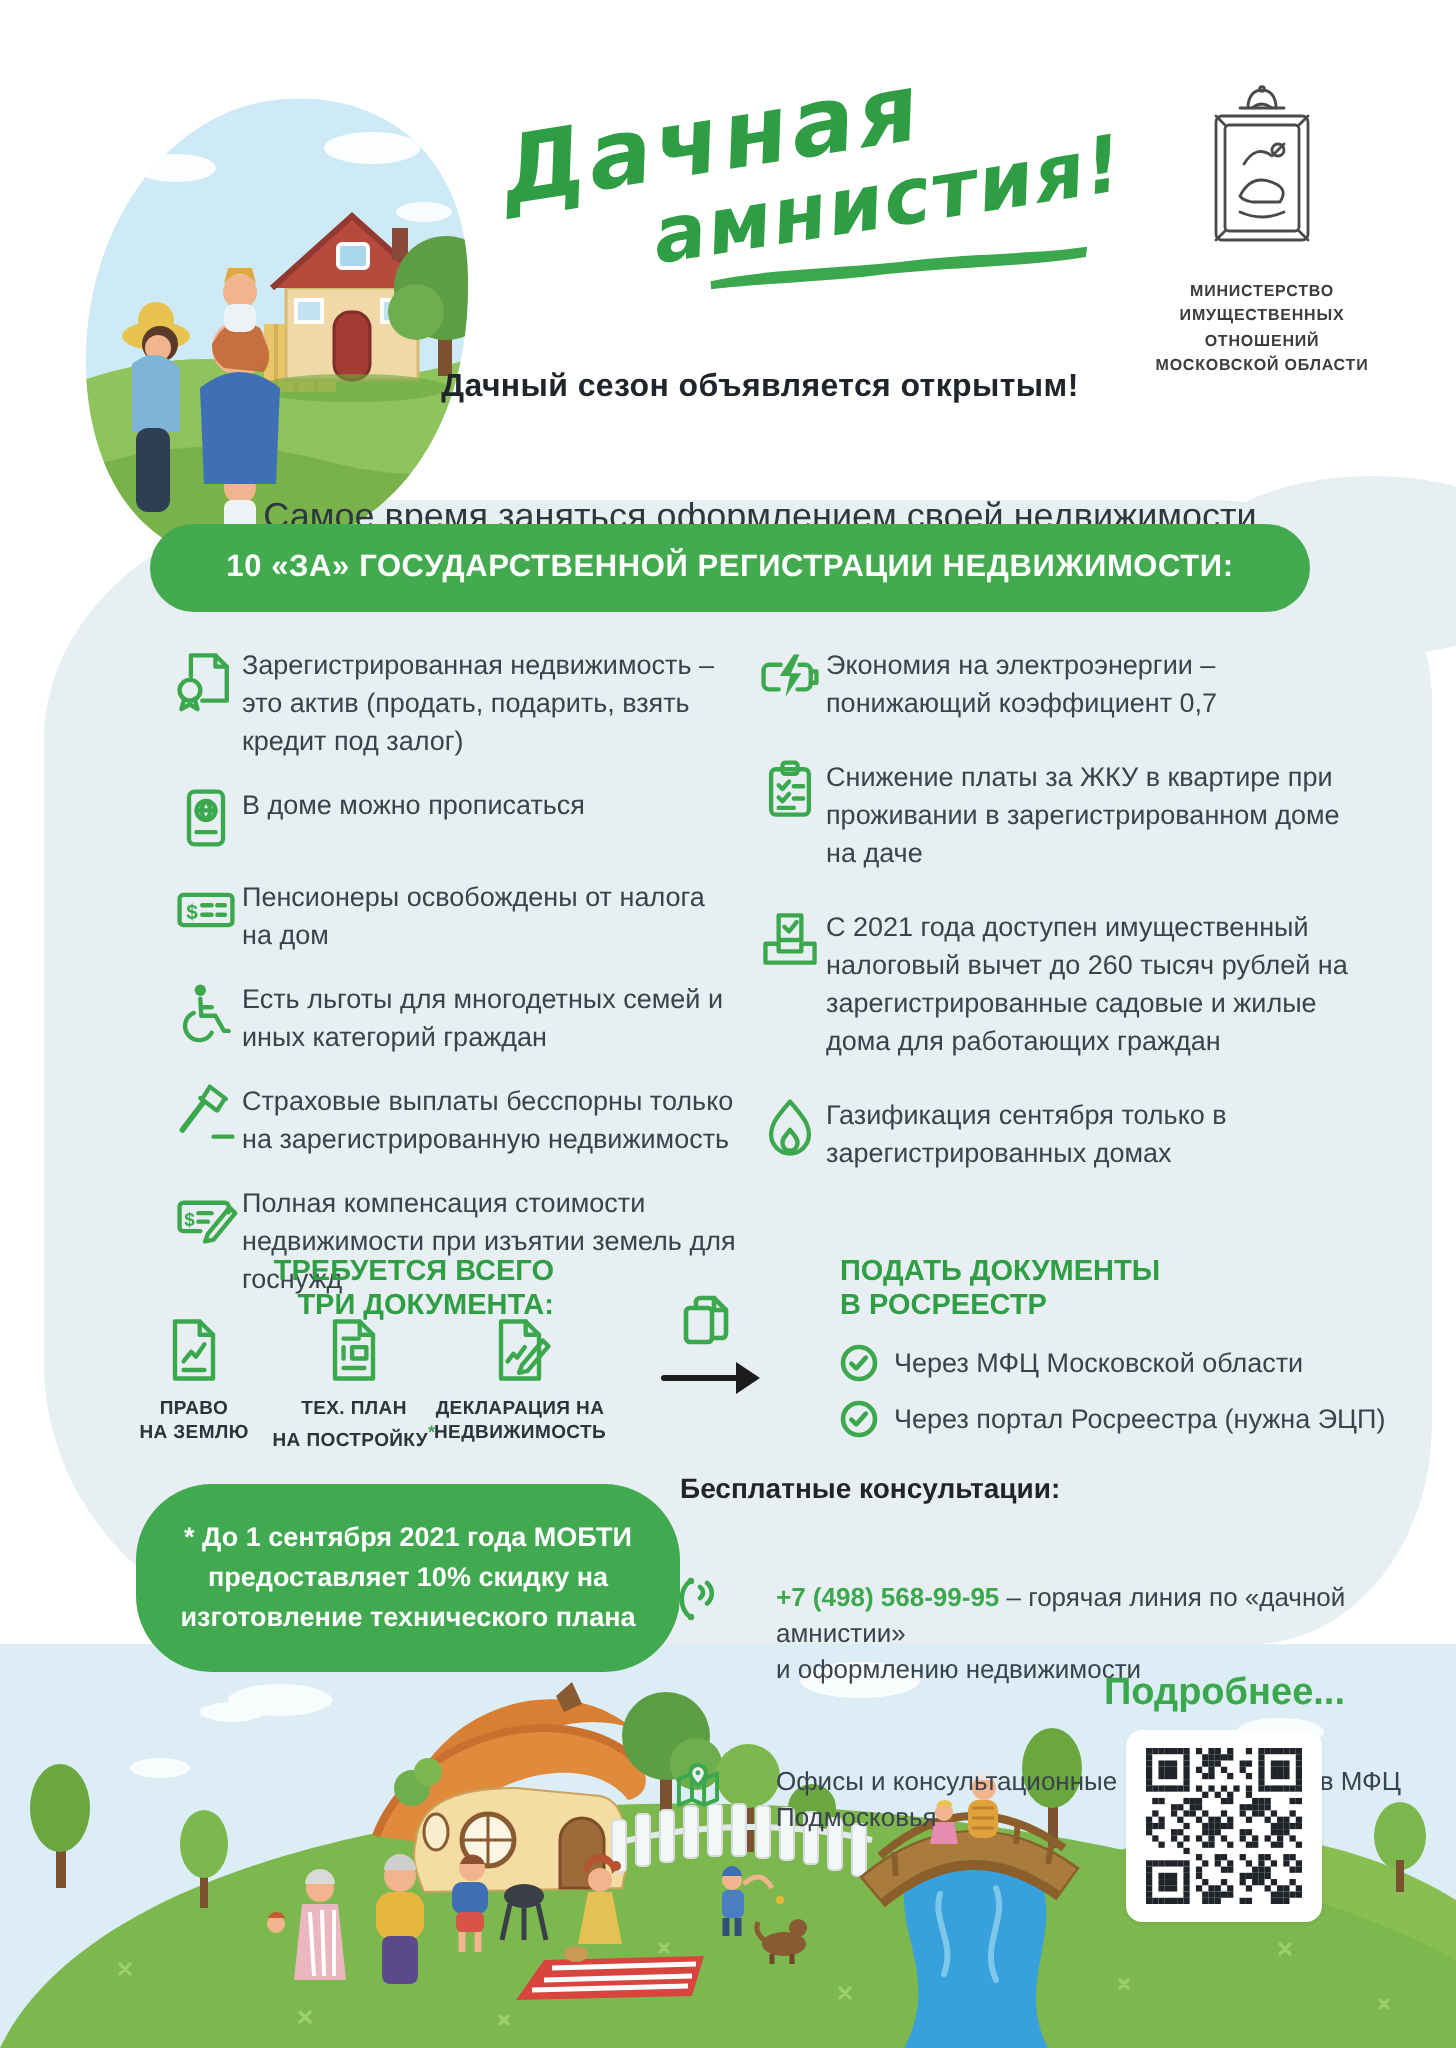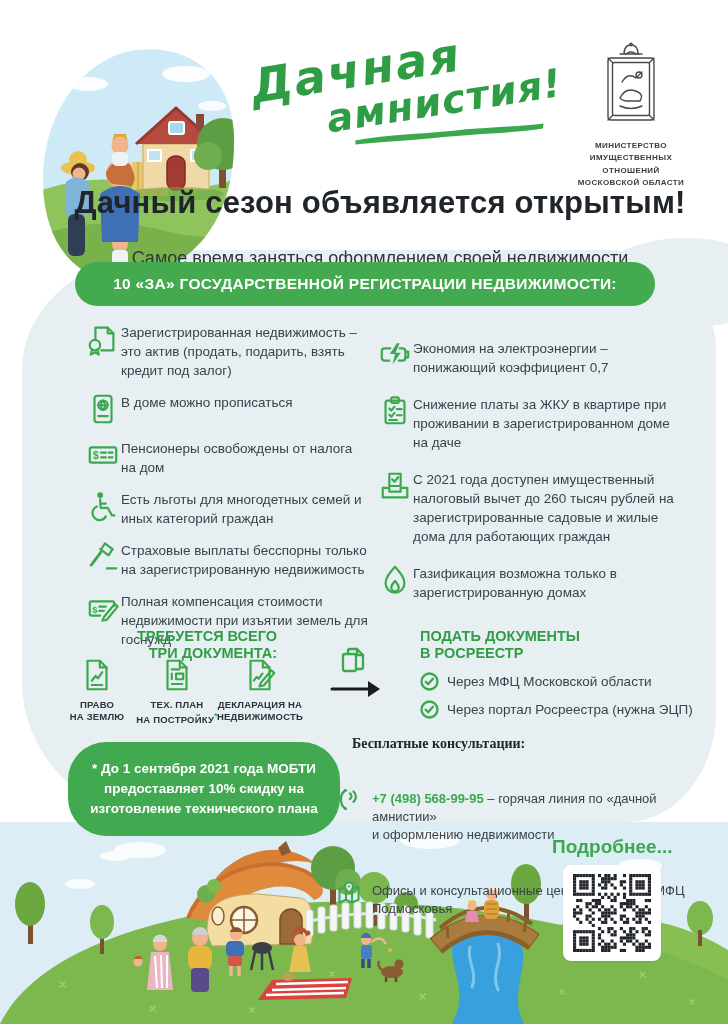--- a/index.html
+++ b/index.html
@@ -25,33 +25,33 @@
   .title-script .l2{ font-size:39px; margin-left:70px; margin-top:-6px; letter-spacing:1px; }
   .brush{ position:absolute; left:352px; top:126px; width:195px; height:14px; z-index:2; transform:rotate(-4deg); }
 
   
   .ministry{ position:absolute; left:566px; top:42px; width:130px; z-index:2; text-align:center; color:#3c3c3c; }
   .ministry .crest{ display:block; margin:0 auto 6px auto; }
   .ministry .mline{ font-size:8px; font-weight:bold; letter-spacing:.4px; line-height:1.55; color:#3c3c3c; }
 
   
   .headline{ position:absolute; left:70px; top:185px; width:620px; z-index:2; text-align:center;
-    font-size:31px; font-weight:bold; color:#20252b; letter-spacing:.2px; }
+    font-size:16px; font-weight:bold; color:#20252b; letter-spacing:.2px; }
   .subheadline{ position:absolute; left:40px; top:216px; width:680px; z-index:2; text-align:center;
     font-size:18px; color:#2e363e;margin-top:32px; }
 
   
   .banner{ position:absolute; left:75px; top:262px; width:580px; height:44px; z-index:3;
     background:#43aa4f; border-radius:24px; display:flex; align-items:center; justify-content:center;
     color:#fff; font-size:15.5px; font-weight:bold; letter-spacing:.3px; }
 
   
   .col{ position:absolute; z-index:3; }
   .col-left{ left:86px; top:322px; width:282px; }
-  .col-right{ left:378px; top:338px; width:302px; }
+  .col-right{ left:378px; top:322px; width:302px; }
   .b-item{ display:flex; gap:1px; }
   .col-left .b-item{ margin-bottom:12px; }
   .col-right .b-item{ margin-bottom:17px; }
   .b-item .bicon{ flex:0 0 34px; width:34px; height:34px; }
   .b-item .btext{ font-size:13.5px; line-height:19px; color:#3a434b; padding-top:1px; }
 
   .ic{ fill:none; stroke:#3ca84e; stroke-width:2.3; stroke-linecap:round; stroke-linejoin:round; }
   .icf{ fill:#3ca84e; stroke:none; }
 
   
@@ -72,22 +72,22 @@
   .s-opt{ display:flex; align-items:center; gap:8px; margin-bottom:9px; }
   .s-opt .stext{ font-size:13.5px; color:#3a434b; }
 
   
   .badge{ position:absolute; left:68px; top:742px; width:272px; z-index:3;
     background:#41a950; border-radius:38px; padding:17px 20px; text-align:center;
     color:#fff; font-size:13.5px; font-weight:bold; line-height:20px; }
 
   
   .consult{ position:absolute; left:336px; top:736px; width:385px; z-index:3; }
-  .c-title{ font-size:14px; font-weight:bold; color:#20252b; margin-left:16px; margin-bottom:13px;font-family:Liberation Serif, serif; }
-  .c-row{ display:flex; gap:10px; margin-bottom:15px;margin-top:35px; }
+  .c-title{ font-size:14px; font-weight:bold; color:#20252b; margin-left:4px; margin-bottom:13px; }
+  .c-row{ display:flex; gap:26px; margin-bottom:15px;margin-top:35px; }
   .c-row .cicon{ flex:0 0 26px; width:26px; height:26px; }
   .c-row .ctext{ font-size:13px; line-height:18px; color:#3a434b; padding-top:3px; }
   .c-phone{ color:#3ca84e; font-weight:bold; }
 
   
   .scene{ position:absolute; left:0; top:822px; width:728px; height:202px; z-index:2; }
 
   
   .qr-wrap{ position:absolute; left:552px; top:836px; width:120px; z-index:4; text-align:center; }
   .qr-label{ font-size:19px; font-weight:bold; color:#3ca84e; margin-bottom:7px; }
@@ -293,21 +293,21 @@
         </svg>
       <div class="btext">С 2021 года доступен имущественный налоговый вычет до 260 тысяч рублей на зарегистрированные садовые и жилые дома для работающих граждан</div>
     </div>
     <div class="b-item">
       <svg class="bicon" viewBox="0 0 36 36">
           <g class="ic">
             <path d="M18 4 C24 11 28 15.5 28 21.5 A10 10 0 1 1 8 21.5 C8 15.5 12 11 18 4 Z"></path>
             <path d="M18 19 c2.5 3 4 4.5 4 7 a4 4 0 1 1 -8 0 c0 -2.5 1.5 -4 4 -7 z"></path>
           </g>
         </svg>
-      <div class="btext">Газификация возможна только в зарегистрированную домах</div>
+      <div class="btext">Газификация сентября только в зарегистрированных домах</div>
     </div>
   </div>
 
   <div class="docs-title">
     <div>ТРЕБУЕТСЯ ВСЕГО</div>
     <div>ТРИ ДОКУМЕНТА:</div>
   </div>
 
   <div class="doc-item" style="left:56px; top:656px; width:82px;">
     <svg class="dicon" width="38" height="38" viewBox="0 0 40 40">

